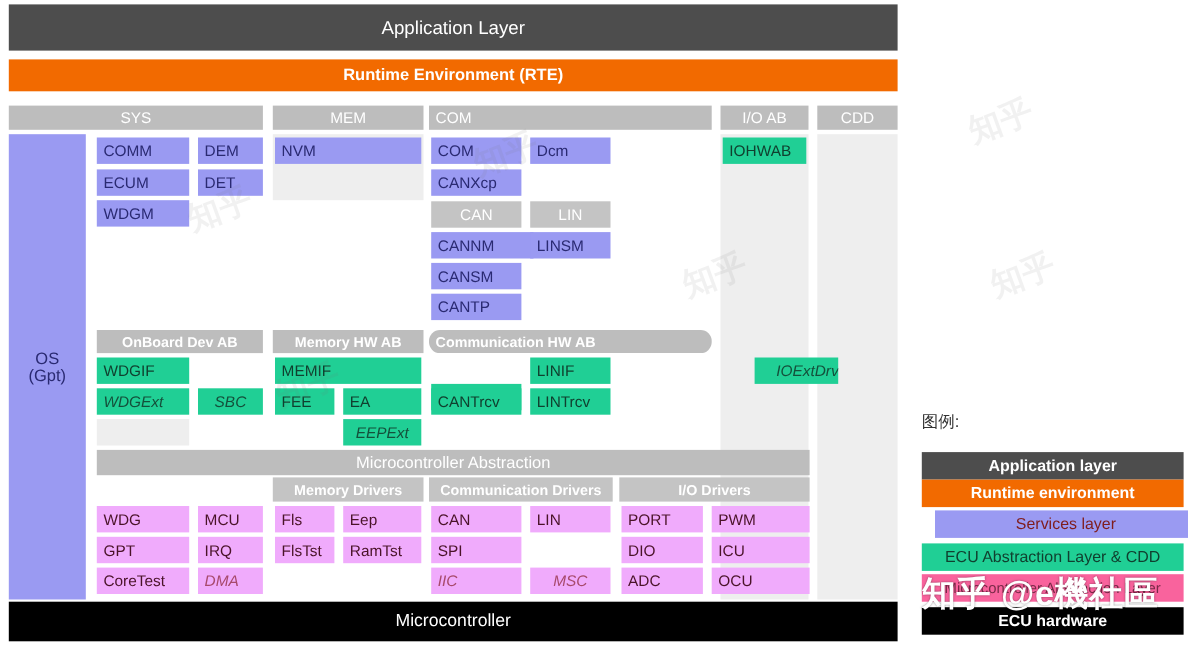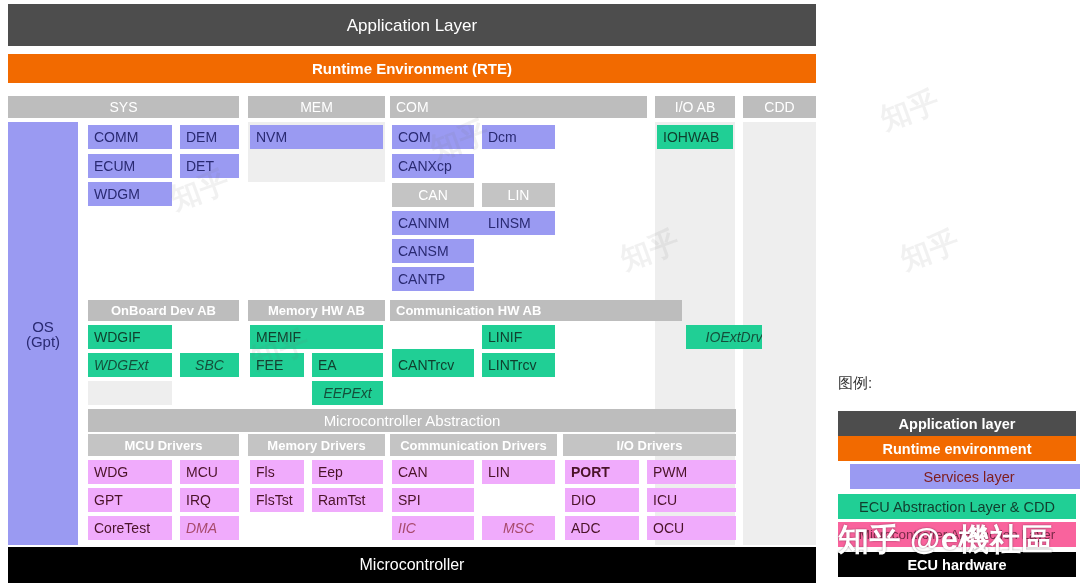--- a/index.html
+++ b/index.html
@@ -134,42 +134,41 @@
 
 <div class="box c-srv lbl-left tile" style="left:392px; top:211px; width:93px;">CANNM</div>
 <div class="box c-srv lbl-left tile" style="left:482px; top:211px; width:73px;">LINSM</div>
 <div class="box c-srv lbl-left tile" style="left:392px; top:239px; width:82px;">CANSM</div>
 <div class="box c-srv lbl-left tile" style="left:392px; top:267px; width:82px;">CANTP</div>
 
 <div class="box c-ecu lbl-left tile" style="left:657px; top:125px; width:76px;">IOHWAB</div>
 
 <div class="box c-grp lbl-center subbar" style="left:88px; top:300px; width:151px;">OnBoard Dev AB</div>
 <div class="box c-grp lbl-center subbar" style="left:248px; top:300px; width:137px;">Memory HW AB</div>
-<div class="box c-grp lbl-left subbar" style="left:390px; top:300px; width:292px;">Communication HW AB</div>
+<div class="box c-grp lbl-left subbar" style="left:390px; top:300px; width:257px;border-radius:10px;">Communication HW AB</div>
 
 <div class="box c-ecu lbl-left tile" style="left:88px; top:325px; width:84px;">WDGIF</div>
 <div class="box c-ecu lbl-left tile italic" style="left:88px; top:353px; width:84px;">WDGExt</div>
 <div class="box c-ecu lbl-center tile italic" style="left:180px; top:353px; width:59px;">SBC</div>
 <div class="box c-panel" style="left:88px; top:381px; width:84px; height:24px;"></div>
 
 <div class="box c-ecu lbl-left tile" style="left:250px; top:325px; width:133px;">MEMIF</div>
 <div class="box c-ecu lbl-left tile" style="left:250px; top:353px; width:54px;">FEE</div>
 <div class="box c-ecu lbl-left tile" style="left:312px; top:353px; width:71px;">EA</div>
 <div class="box c-ecu lbl-center tile italic" style="left:312px; top:381px; width:71px;">EEPExt</div>
 
 <div class="box c-ecu lbl-left tile" style="left:392px; top:325px; width:82px;margin-top:24px;">CANIF</div>
 <div class="box c-ecu lbl-left tile" style="left:482px; top:325px; width:73px;">LINIF</div>
 <div class="box c-ecu lbl-left tile" style="left:392px; top:353px; width:82px;">CANTrcv</div>
 <div class="box c-ecu lbl-left tile" style="left:482px; top:353px; width:73px;">LINTrcv</div>
 
 <div class="box c-ecu lbl-center tile italic" style="left:686px; top:325px; width:76px;padding-left:20px;">IOExtDrv</div>
 
 <div class="box c-grp lbl-center" id="mcal-title" style="left:88px; top:409px; width:648px;">Microcontroller Abstraction</div>
 
-<div class="box c-grp2 lbl-center mcal-grp" style="left:88px; top:434px; width:151px;">MCU Drivers</div>
 <div class="box c-grp2 lbl-center mcal-grp" style="left:248px; top:434px; width:137px;">Memory Drivers</div>
 <div class="box c-grp2 lbl-center mcal-grp" style="left:390px; top:434px; width:167px;">Communication Drivers</div>
 <div class="box c-grp2 lbl-center mcal-grp" style="left:563px; top:434px; width:173px;">I/O Drivers</div>
 
 <div class="box c-mcal lbl-left tile" style="left:88px; top:460px; width:84px;">WDG</div>
 <div class="box c-mcal lbl-left tile" style="left:180px; top:460px; width:59px;">MCU</div>
 <div class="box c-mcal lbl-left tile" style="left:88px; top:488px; width:84px;">GPT</div>
 <div class="box c-mcal lbl-left tile" style="left:180px; top:488px; width:59px;">IRQ</div>
 <div class="box c-mcal lbl-left tile" style="left:88px; top:516px; width:84px;">CoreTest</div>
 <div class="box c-mcal lbl-left tile italic" style="left:180px; top:516px; width:59px;">DMA</div>
@@ -178,21 +177,21 @@
 <div class="box c-mcal lbl-left tile" style="left:312px; top:460px; width:71px;">Eep</div>
 <div class="box c-mcal lbl-left tile" style="left:250px; top:488px; width:54px;">FlsTst</div>
 <div class="box c-mcal lbl-left tile" style="left:312px; top:488px; width:71px;">RamTst</div>
 
 <div class="box c-mcal lbl-left tile" style="left:392px; top:460px; width:82px;">CAN</div>
 <div class="box c-mcal lbl-left tile" style="left:482px; top:460px; width:73px;">LIN</div>
 <div class="box c-mcal lbl-left tile" style="left:392px; top:488px; width:82px;">SPI</div>
 <div class="box c-mcal lbl-left tile italic" style="left:392px; top:516px; width:82px;">IIC</div>
 <div class="box c-mcal lbl-center tile italic" style="left:482px; top:516px; width:73px;">MSC</div>
 
-<div class="box c-mcal lbl-left tile" style="left:565px; top:460px; width:74px;font-weight:bold;">PORT</div>
+<div class="box c-mcal lbl-left tile" style="left:565px; top:460px; width:74px;">PORT</div>
 <div class="box c-mcal lbl-left tile" style="left:647px; top:460px; width:89px;">PWM</div>
 <div class="box c-mcal lbl-left tile" style="left:565px; top:488px; width:74px;">DIO</div>
 <div class="box c-mcal lbl-left tile" style="left:647px; top:488px; width:89px;">ICU</div>
 <div class="box c-mcal lbl-left tile" style="left:565px; top:516px; width:74px;">ADC</div>
 <div class="box c-mcal lbl-left tile" style="left:647px; top:516px; width:89px;">OCU</div>
 
 <div class="box c-hw lbl-center" id="micro-bar">Microcontroller</div>
 
 <div id="legend-title">图例:</div>
 

